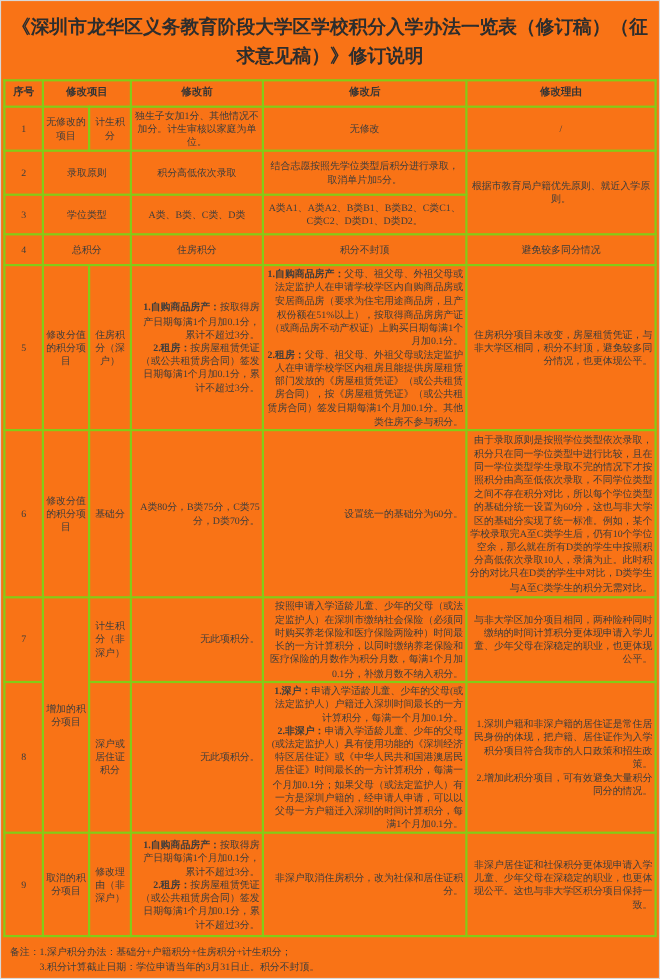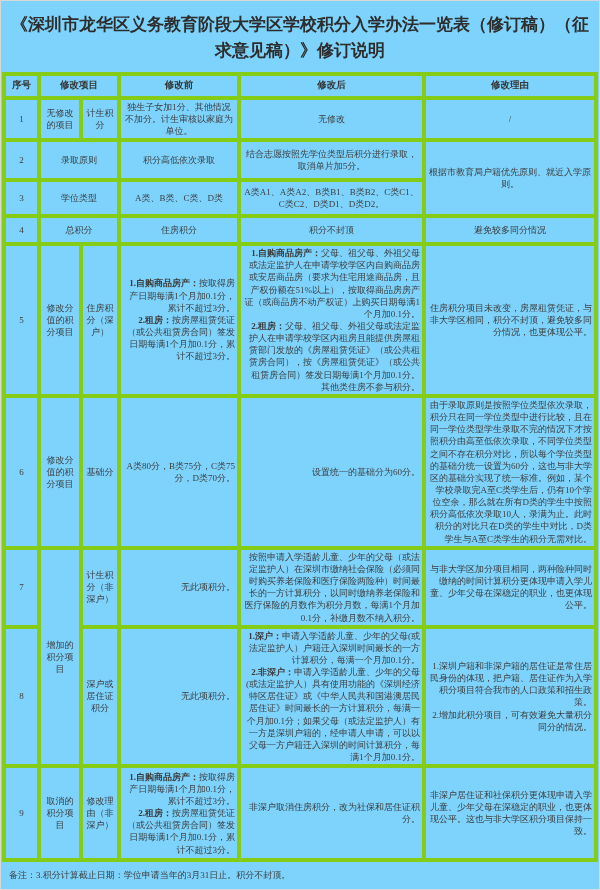--- a/index.html
+++ b/index.html
@@ -1,20 +1,20 @@
 <!DOCTYPE html>
 <html><head>
 <meta charset="utf-8">
 <style>
   html,body{margin:0;padding:0;background:#f2f2f2;}
   .page{
     position:relative;
     width:600px;height:890px;
     margin:0 auto;
-    background:#7dd3fc;
+    background:#f97316;
     border:1px solid #d8d8d8;
     box-sizing:border-box;
     font-family:"Liberation Serif","DejaVu Serif",serif;
     color:#3d3d3d;
     overflow:hidden;
   }
   .doc-title{
     margin:11px 3px 7px 3px;
     font-size:17px;
     font-weight:bold;
@@ -24,21 +24,21 @@
   }
   table.rev{
     border-collapse:collapse;
     table-layout:fixed;
     width:592px;
     margin:0 auto;
     font-size:9px;
     line-height:1.35;
   }
   table.rev th, table.rev td{
-    border:4px solid #84cc16;
+    border:2px solid #84cc16;
     padding:1px 2px;
     vertical-align:middle;
     word-break:break-all;
   }
   table.rev th{
     font-size:9.5px;
     font-weight:bold;
     text-align:center;
     color:#353535;
   }
@@ -173,17 +173,18 @@
           </td>
       <td class="l">非深户取消住房积分，改为社保和居住证积分。</td>
       <td class="l">非深户居住证和社保积分更体现申请入学儿童、少年父母在深稳定的职业，也更体现公平。这也与非大学区积分项目保持一致。</td>
     </tr>
   </tbody>
     </table>
 
   <div class="notes">
     <span class="notes-label">备注：</span>
     <span class="notes-items">
+      <div>1.深户积分办法：基础分+户籍积分+住房积分+计生积分；</div>
       <div>3.积分计算截止日期：学位申请当年的3月31日止。积分不封顶。</div>
     </span>
   </div>
 
 </div>
 
 </body></html>

